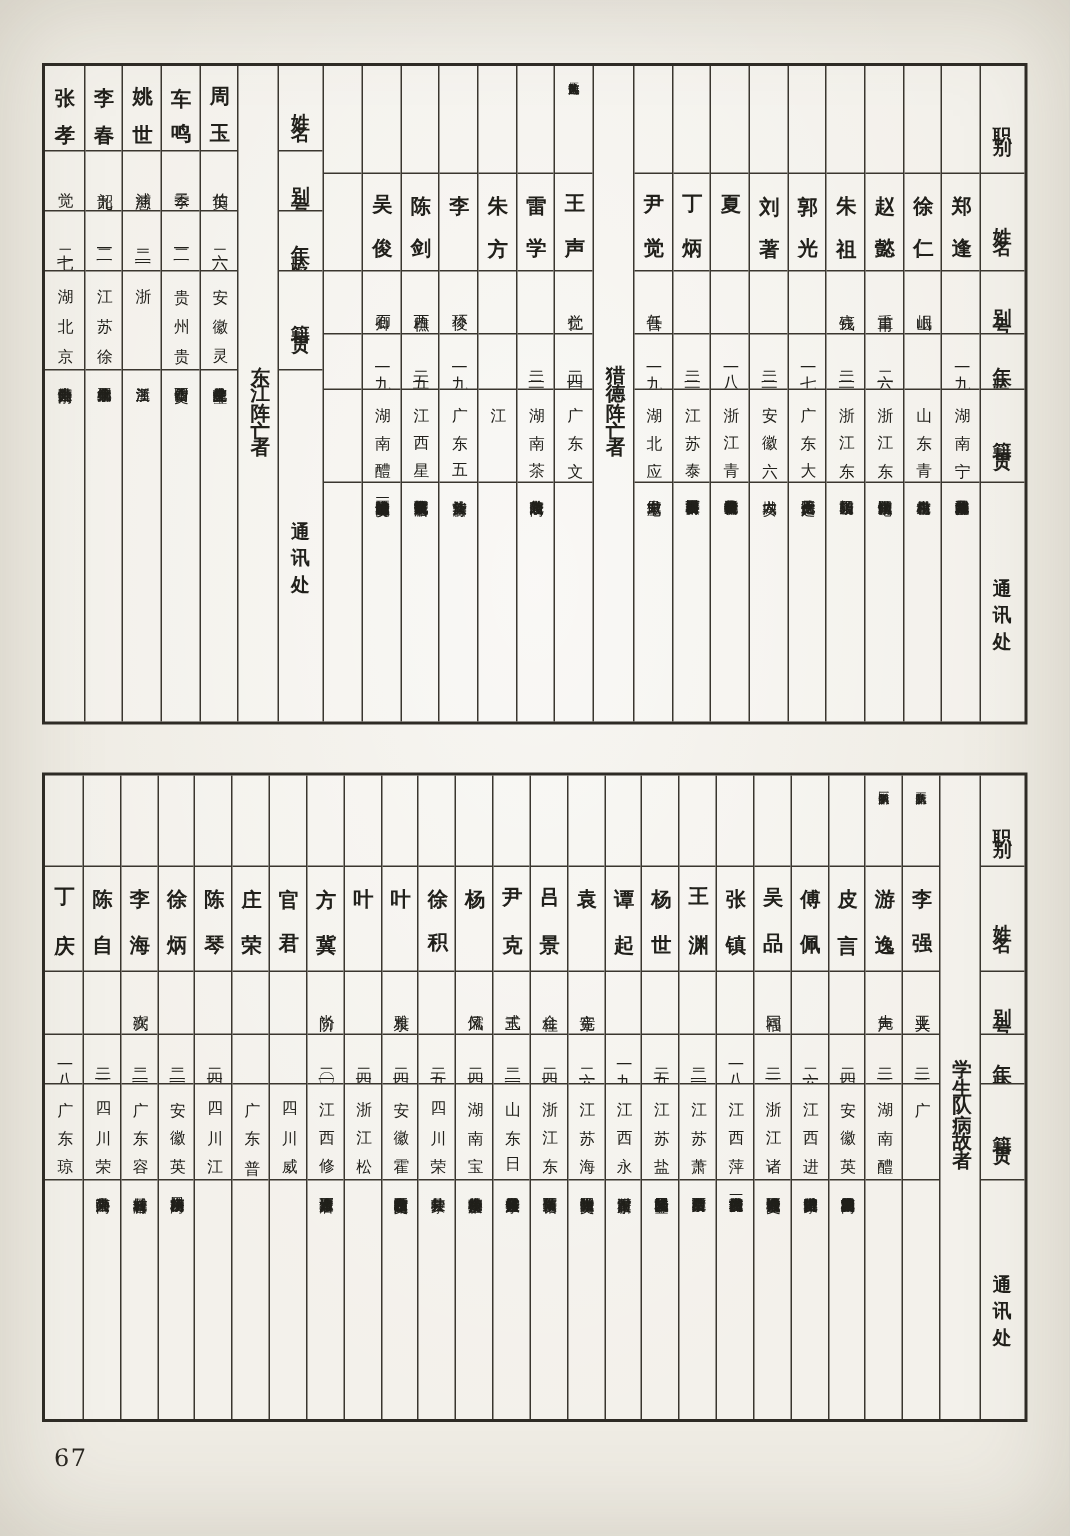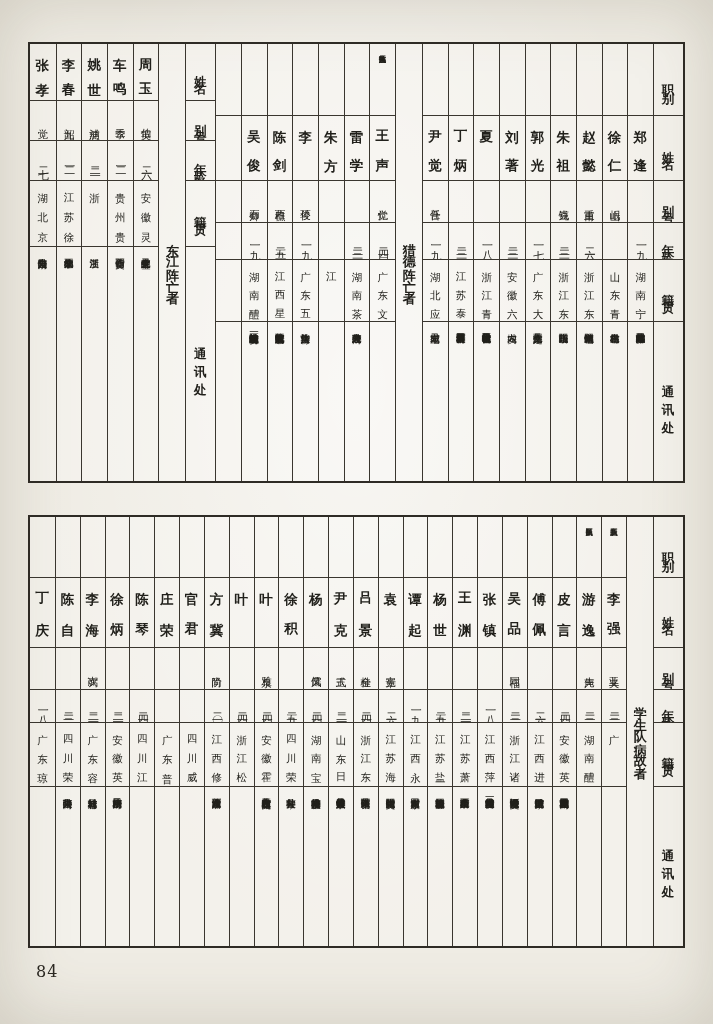--- a/index.html
+++ b/index.html
@@ -986,14 +986,14 @@
           <span class="vt vt-age">一八</span>
         </div>
         <div class="cell cell-origin" style="height: 64px;">
           <span class="vt vt-origin">广东琼山</span>
         </div>
         <div class="cell cell-address" style="height: 161px;">
           <span class="vt vt-address"></span>
         </div>
       </div>
     </div>
-  <div class="pagenum">84</div>
+  <div class="pagenum">67</div>
 </div>
 
 </body></html>

